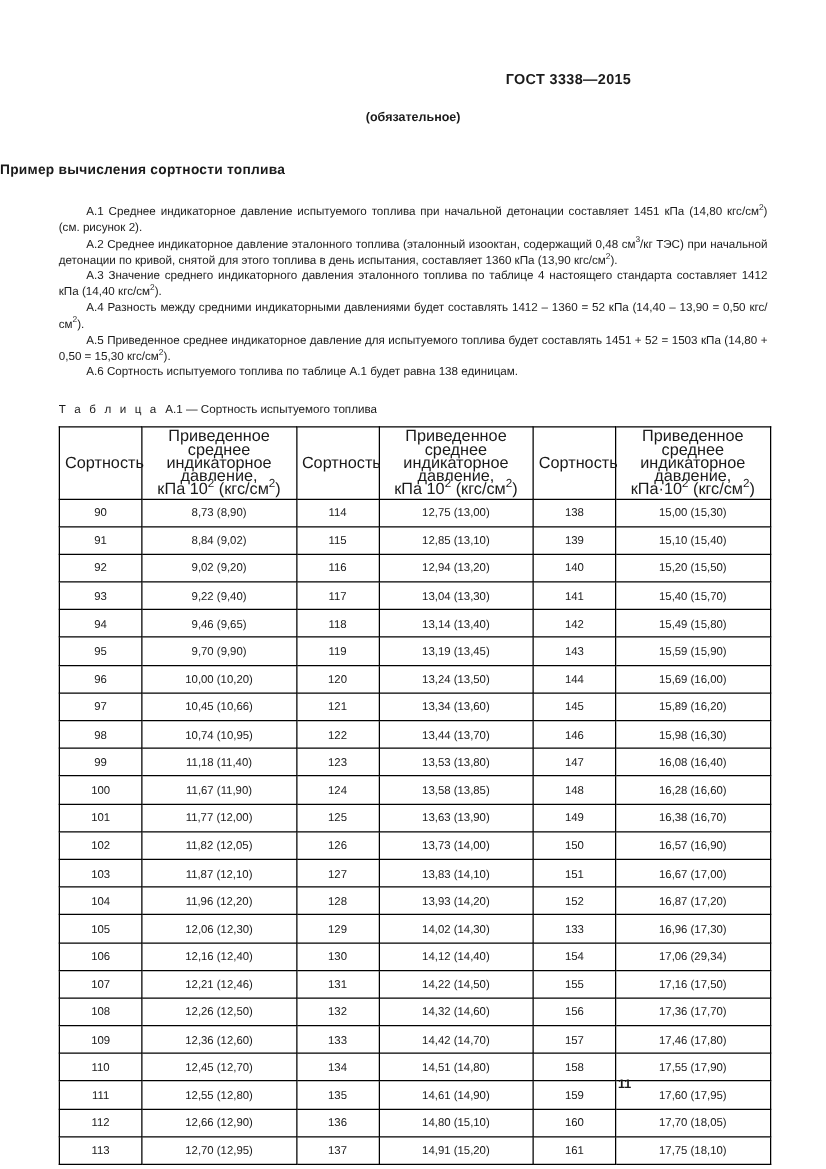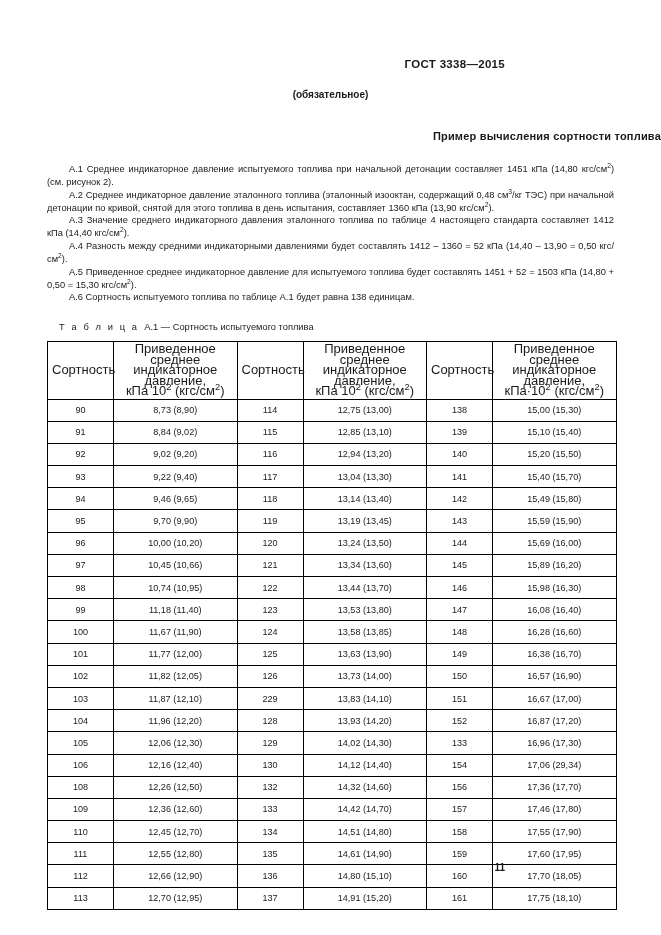--- a/index.html
+++ b/index.html
@@ -44,21 +44,21 @@
     line-height: 13px;
   }
   .annex-block .sub {
     font-weight: bold;
   }
   .doc-title {
     position: absolute;
     top: 130px;
     left: 0;
     width: 661px;
-    text-align: right;
+    text-align: left;
     font-size: 11px;
     font-weight: bold;
     letter-spacing: 0.2px;
   }
   
   .body-text {
     position: absolute;
     top: 163px;
     left: 47px;
     width: 567px;
@@ -81,21 +81,20 @@
   .ital {
     margin-top: 43px;
   }
   
   .table-caption {
     position: absolute;
     top: 322px;
     left: 47px;
     font-size: 9.3px;
     white-space: nowrap;
-    margin-left: 12px;
   }
   .table-caption .tword {
     letter-spacing: 2.1px;
   }
   
   table.grades {
     position: absolute;
     top: 341px;
     left: 47px;
     width: 567px;
@@ -286,21 +285,21 @@
           <td>102</td>
           <td>11,82 (12,05)</td>
           <td>126</td>
           <td>13,73 (14,00)</td>
           <td>150</td>
           <td>16,57 (16,90)</td>
         </tr>
         <tr>
           <td>103</td>
           <td>11,87 (12,10)</td>
-          <td>229</td>
+          <td>127</td>
           <td>13,83 (14,10)</td>
           <td>151</td>
           <td>16,67 (17,00)</td>
         </tr>
         <tr>
           <td>104</td>
           <td>11,96 (12,20)</td>
           <td>128</td>
           <td>13,93 (14,20)</td>
           <td>152</td>
@@ -316,20 +315,28 @@
         </tr>
         <tr>
           <td>106</td>
           <td>12,16 (12,40)</td>
           <td>130</td>
           <td>14,12 (14,40)</td>
           <td>154</td>
           <td>17,06 (29,34)</td>
         </tr>
         <tr>
+          <td>107</td>
+          <td>12,21 (12,46)</td>
+          <td>131</td>
+          <td>14,22 (14,50)</td>
+          <td>155</td>
+          <td>17,16 (17,50)</td>
+        </tr>
+        <tr>
           <td>108</td>
           <td>12,26 (12,50)</td>
           <td>132</td>
           <td>14,32 (14,60)</td>
           <td>156</td>
           <td>17,36 (17,70)</td>
         </tr>
         <tr>
           <td>109</td>
           <td>12,36 (12,60)</td>

